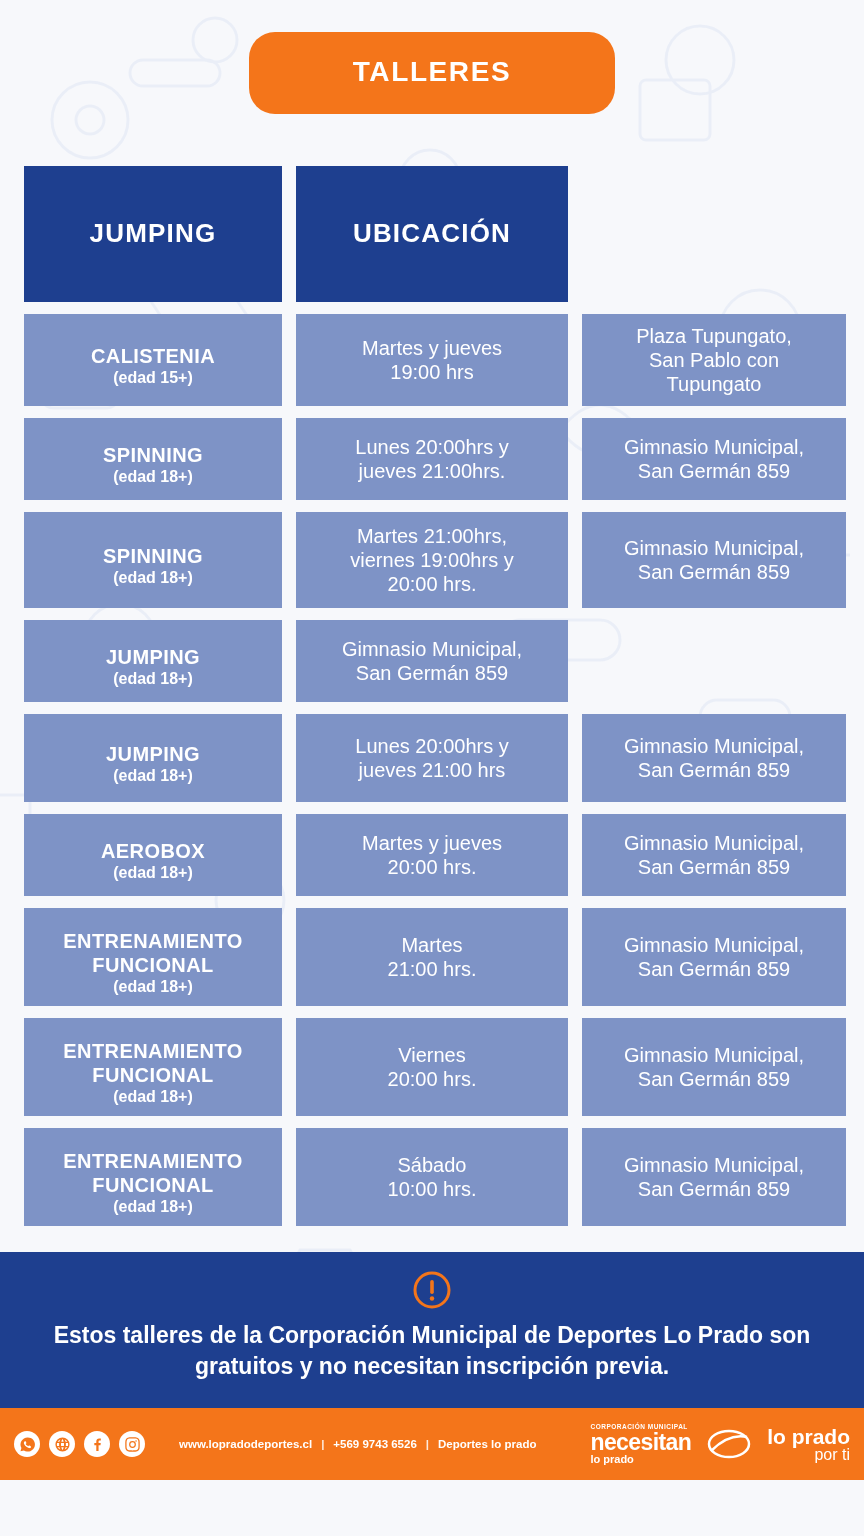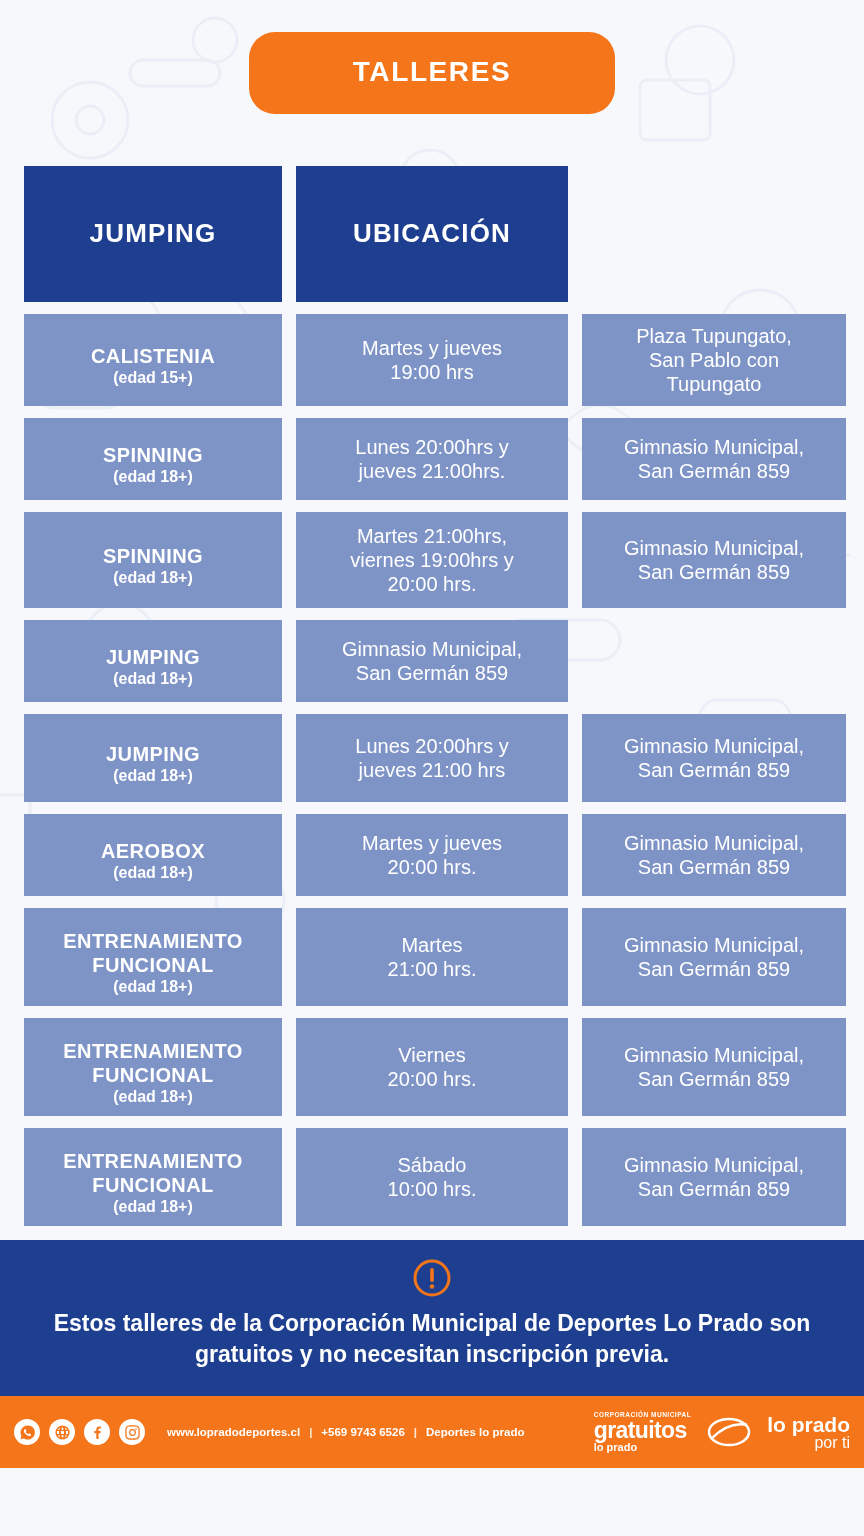--- a/index.html
+++ b/index.html
@@ -95,21 +95,21 @@
   .row.r-2 .cell { min-height: 96px; }
   .row.r-4 .cell { min-height: 88px; }
   .row.r-6 .cell, .row.r-7 .cell, .row.r-8 .cell { min-height: 96px; }
 
   
   .note {
     background: #1e3f8f;
     color: #ffffff;
     text-align: center;
     padding: 18px 48px 26px;
-    margin-top: 14px;
+    margin-top: 26px;
   }
   .note .excl {
     display: block;
     margin: 0 auto 10px;
     width: 40px; height: 40px;
   }
   .note .note-text {
     font-size: 23px;
     font-weight: bold;
     line-height: 1.35;
@@ -128,21 +128,21 @@
   .social .ic {
     width: 26px; height: 26px;
     border-radius: 50%;
     background: #ffffff;
     display: flex; align-items: center; justify-content: center;
   }
   .social .ic svg { width: 17px; height: 17px; fill: #f4751a; }
   .foot-text {
     display: flex; align-items: center; gap: 9px;
     color: #ffffff; font-size: 11.5px; font-weight: bold;
-    margin-left: 12px;
+    margin-left: 24px;
     white-space: nowrap;
   }
   .foot-sep { color: #ffffff; opacity: .85; font-weight: bold; }
   .logos { margin-left: auto; display: flex; align-items: center; gap: 16px; }
   .logo-dep { color: #fff; line-height: 1; text-align: left; }
   .logo-dep .tiny { font-size: 6.5px; letter-spacing: .5px; font-weight: bold; display:block; }
   .logo-dep .big { font-size: 23px; font-weight: bold; letter-spacing: -0.6px; display:block; }
   .logo-dep .sub { font-size: 11px; font-weight: bold; display:block; }
   .swoosh { width: 44px; height: 34px; }
   .logo-lp { color: #fff; line-height: 1; text-align: right; }
@@ -353,21 +353,21 @@
         <span>www.lopradodeportes.cl</span>
         <span class="foot-sep">|</span>
         <span>+569 9743 6526</span>
         <span class="foot-sep">|</span>
         <span>Deportes lo prado</span>
       </div>
 
       <div class="logos">
         <div class="logo-dep">
           <span class="tiny">CORPORACIÓN MUNICIPAL</span>
-          <span class="big">gratuitos</span>
+          <span class="big">necesitan</span>
           <span class="sub">lo prado</span>
         </div>
         <svg class="swoosh" viewBox="0 0 44 34">
           <ellipse cx="22" cy="17" rx="20" ry="13" fill="none" stroke="#ffffff" stroke-width="2.5"></ellipse>
           <path d="M4 24 q18 -18 36 -14" fill="none" stroke="#ffffff" stroke-width="2.5"></path>
         </svg>
         <div class="logo-lp">
           <span class="big">lo prado</span>
           <span class="sub">por ti</span>
         </div>

